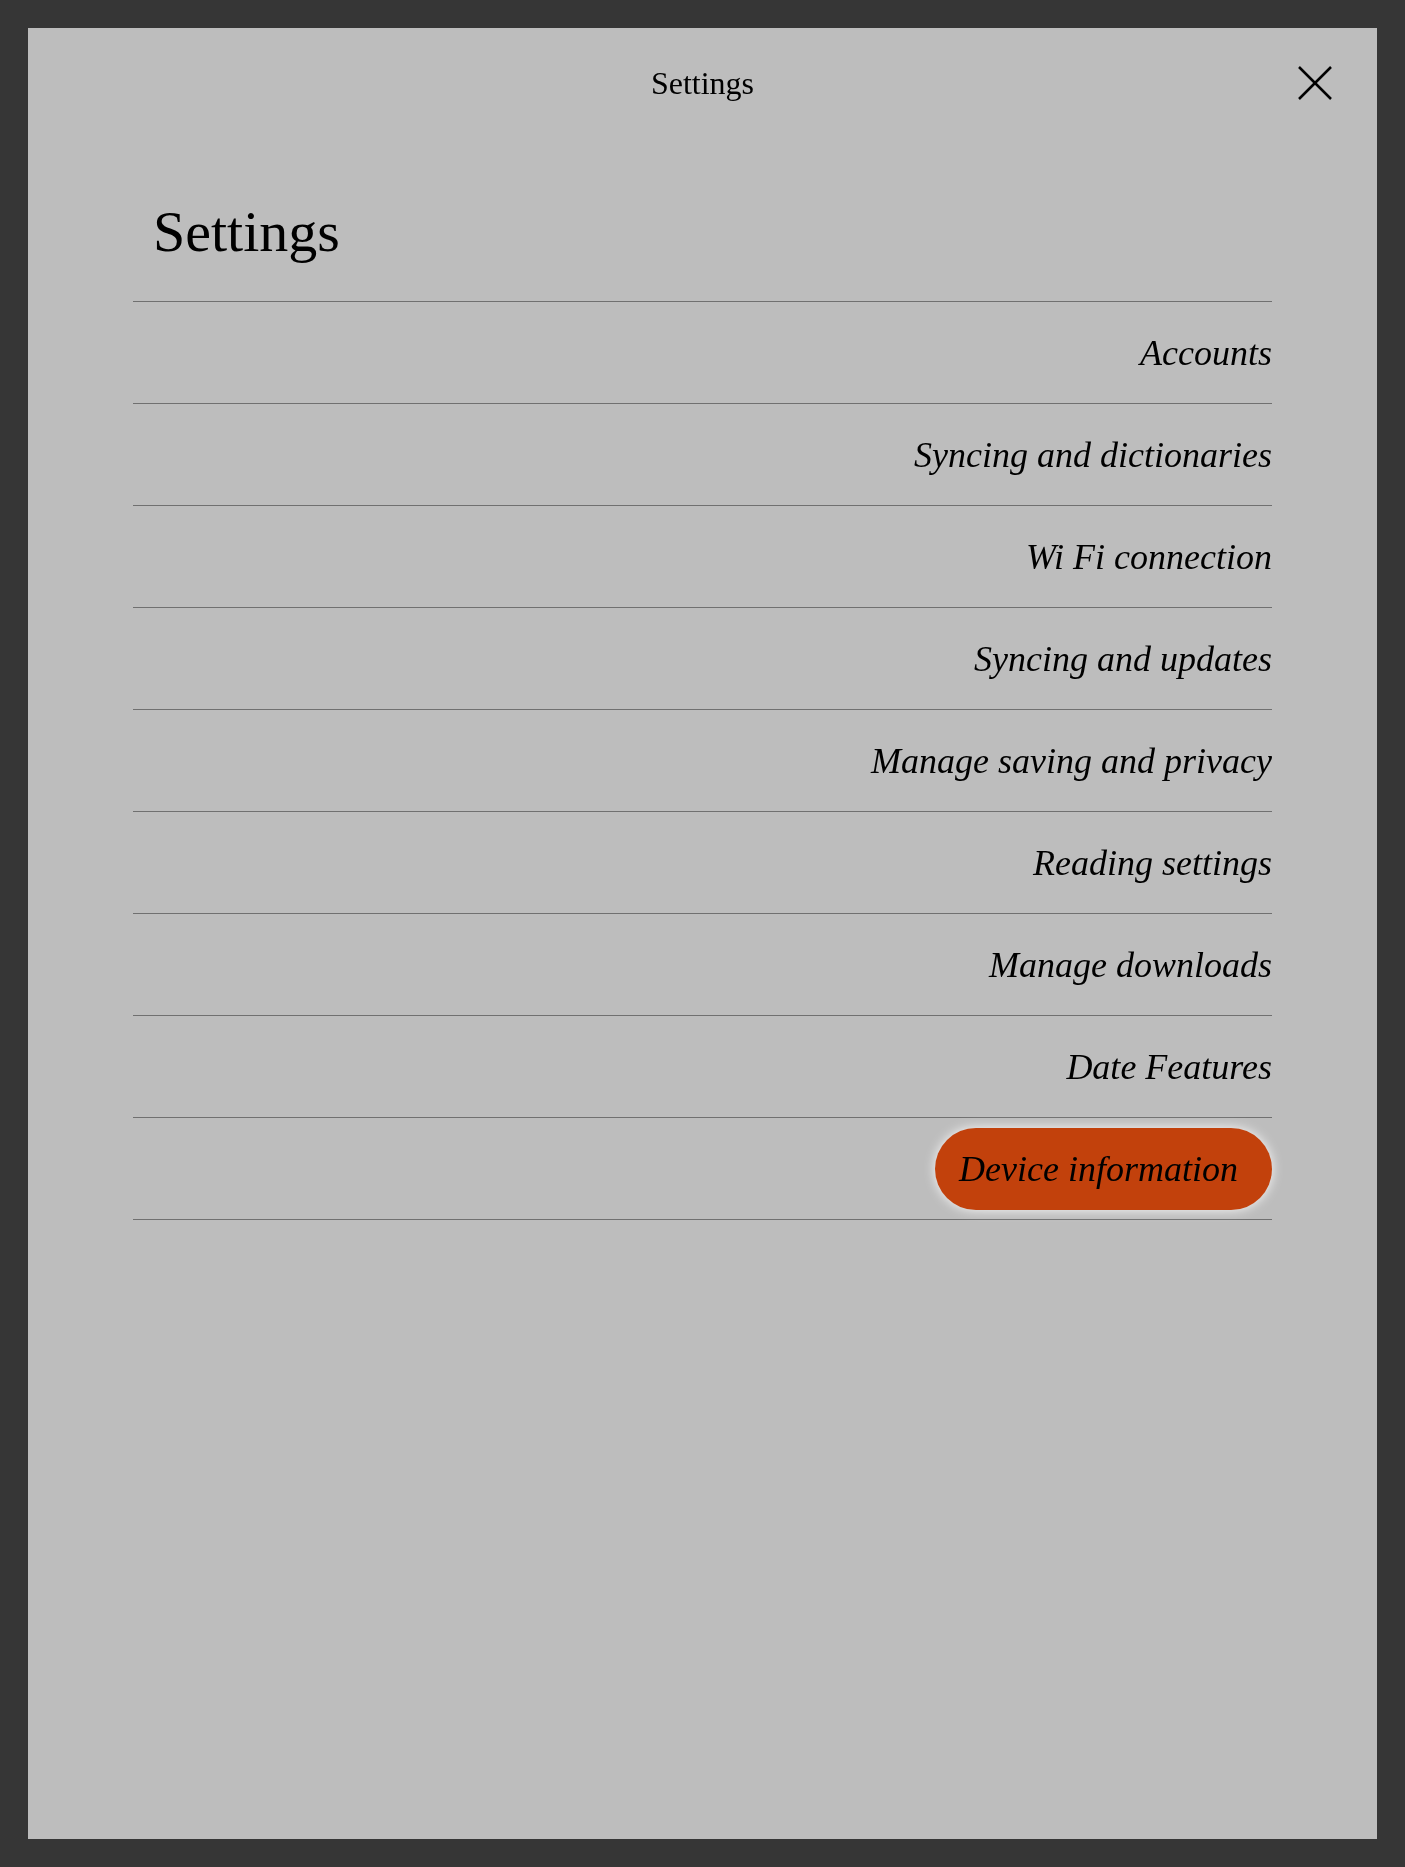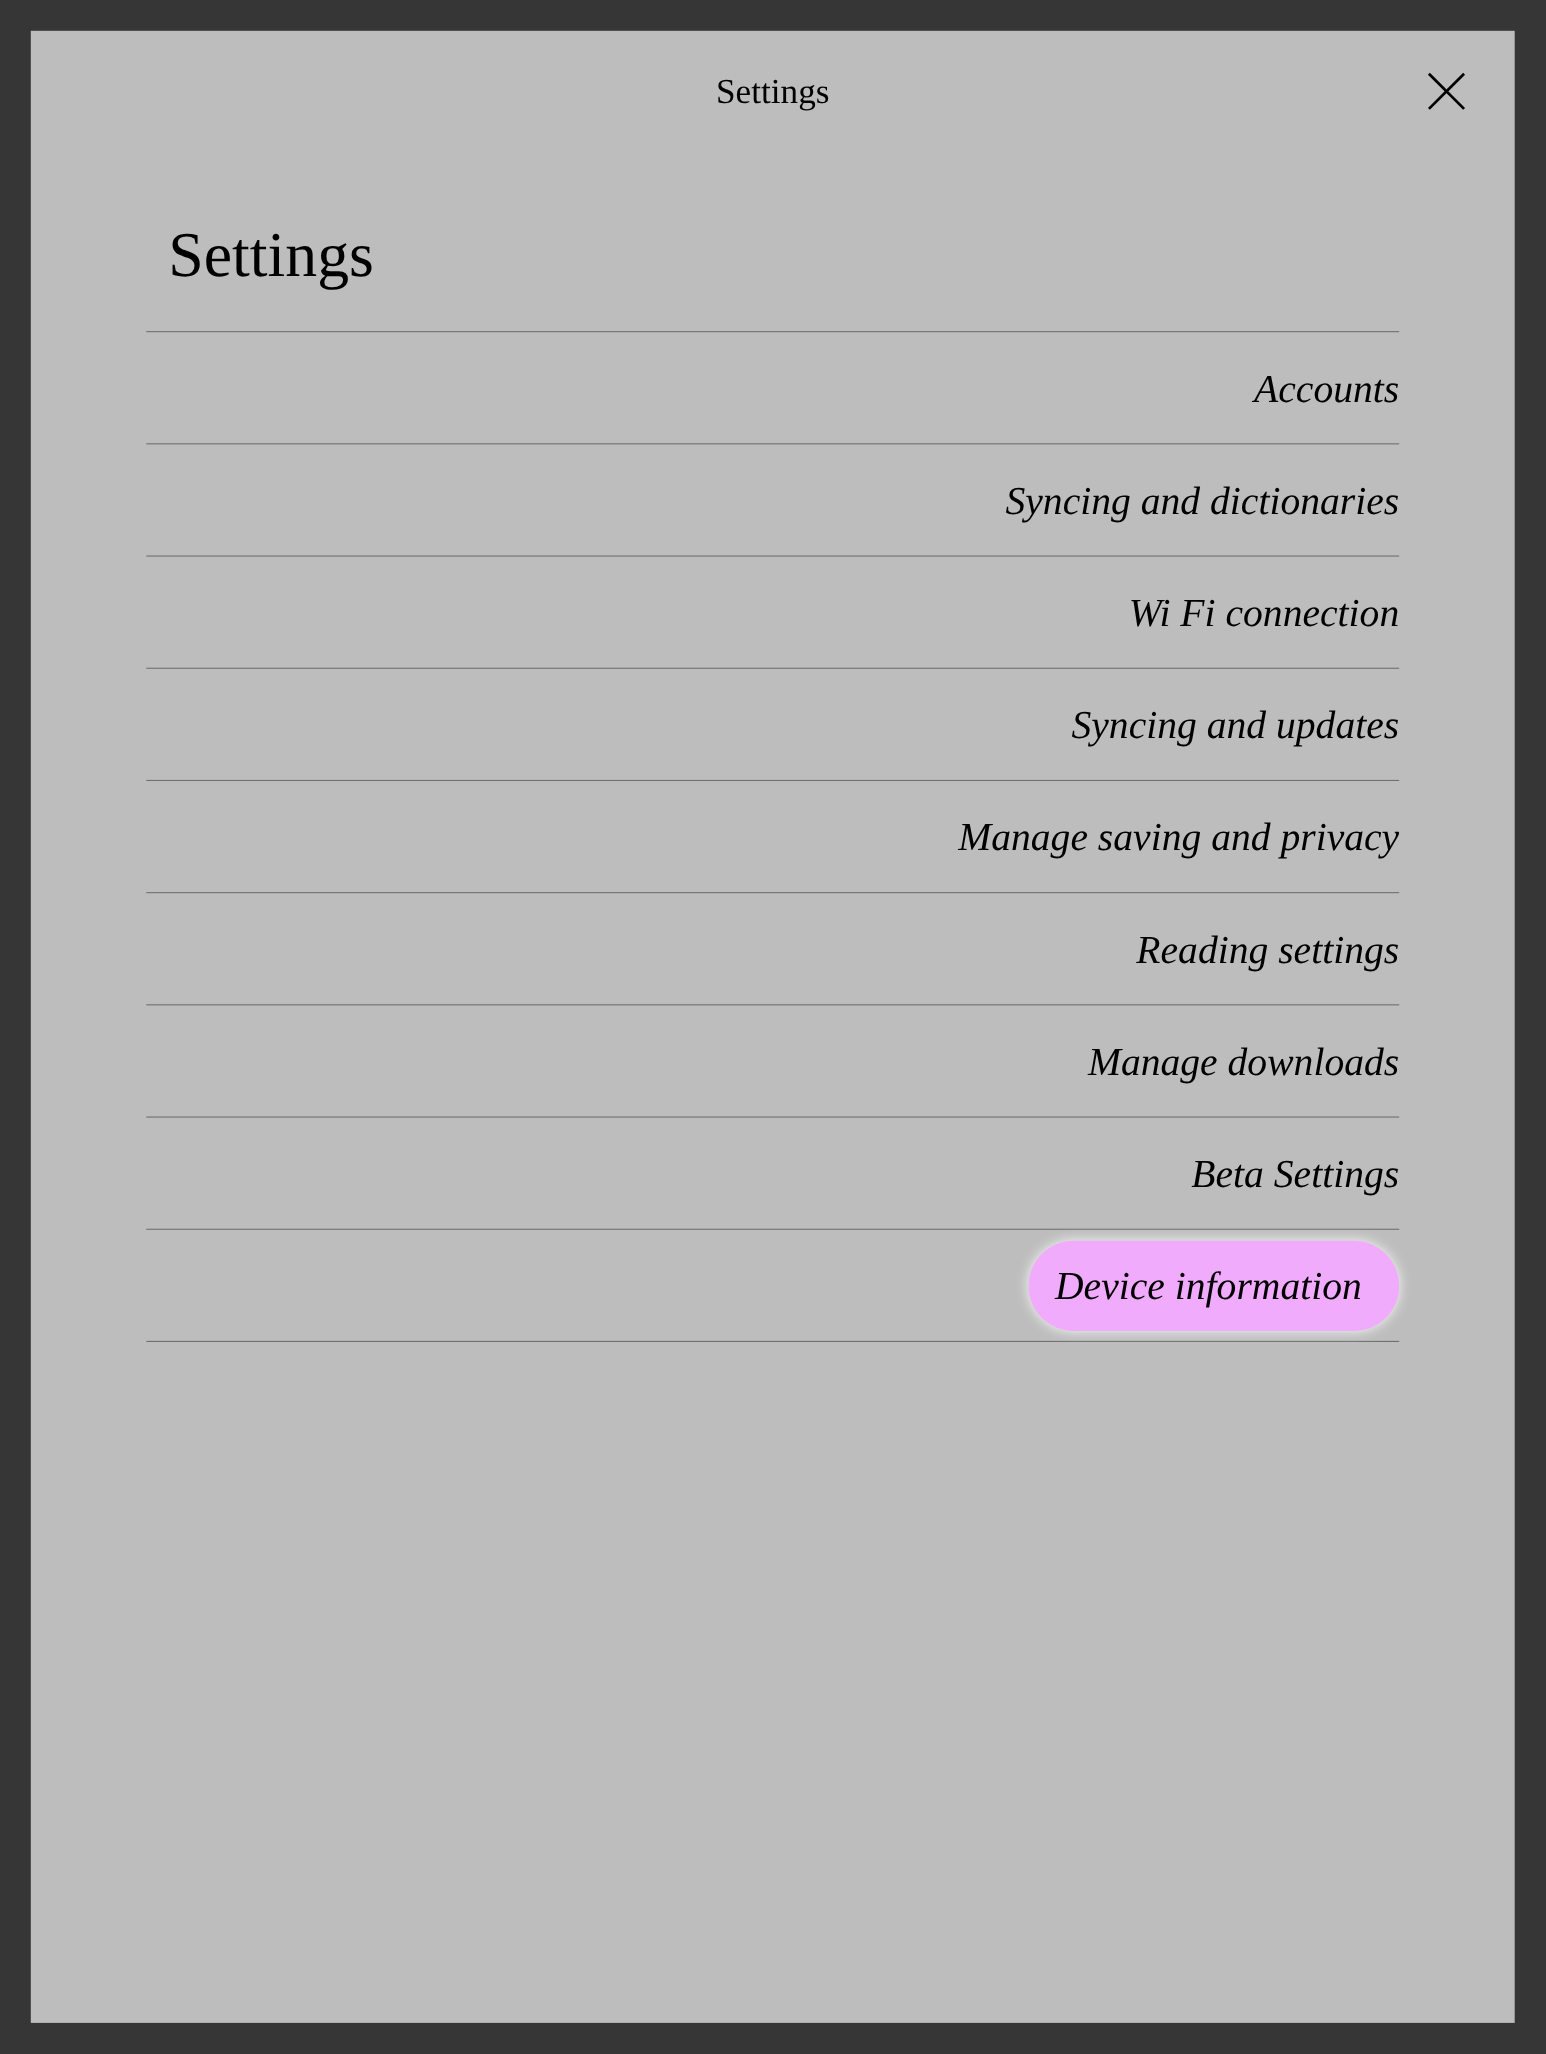--- a/index.html
+++ b/index.html
@@ -72,21 +72,21 @@
     }
     .menu-label {
       font-size: 36px;
       font-style: italic;
       color: #000;
       padding-left: 24px;
       display: inline-block;
       font-family: Georgia, 'Times New Roman', serif;
     }
     .menu-item.highlighted .menu-label {
-      background: #f0abfc;
+      background: #c2410c;
       border-radius: 50px;
       padding: 20px 34px 20px 24px;
       margin-left: 0;
       box-shadow: 0 0 12px rgba(255,255,255,0.9);
       font-style: italic;
     }
   </style>
 </head>
 <body>
 
@@ -119,20 +119,20 @@
       <li class="menu-item">
         <span class="menu-label">Manage saving and privacy</span>
       </li>
       <li class="menu-item">
         <span class="menu-label">Reading settings</span>
       </li>
       <li class="menu-item">
         <span class="menu-label">Manage downloads</span>
       </li>
       <li class="menu-item">
-        <span class="menu-label">Beta Settings</span>
+        <span class="menu-label">Date Features</span>
       </li>
       <li class="menu-item highlighted">
         <span class="menu-label">Device information</span>
       </li>
     </ul>
   </div>
 </div>
 
 </body></html>

